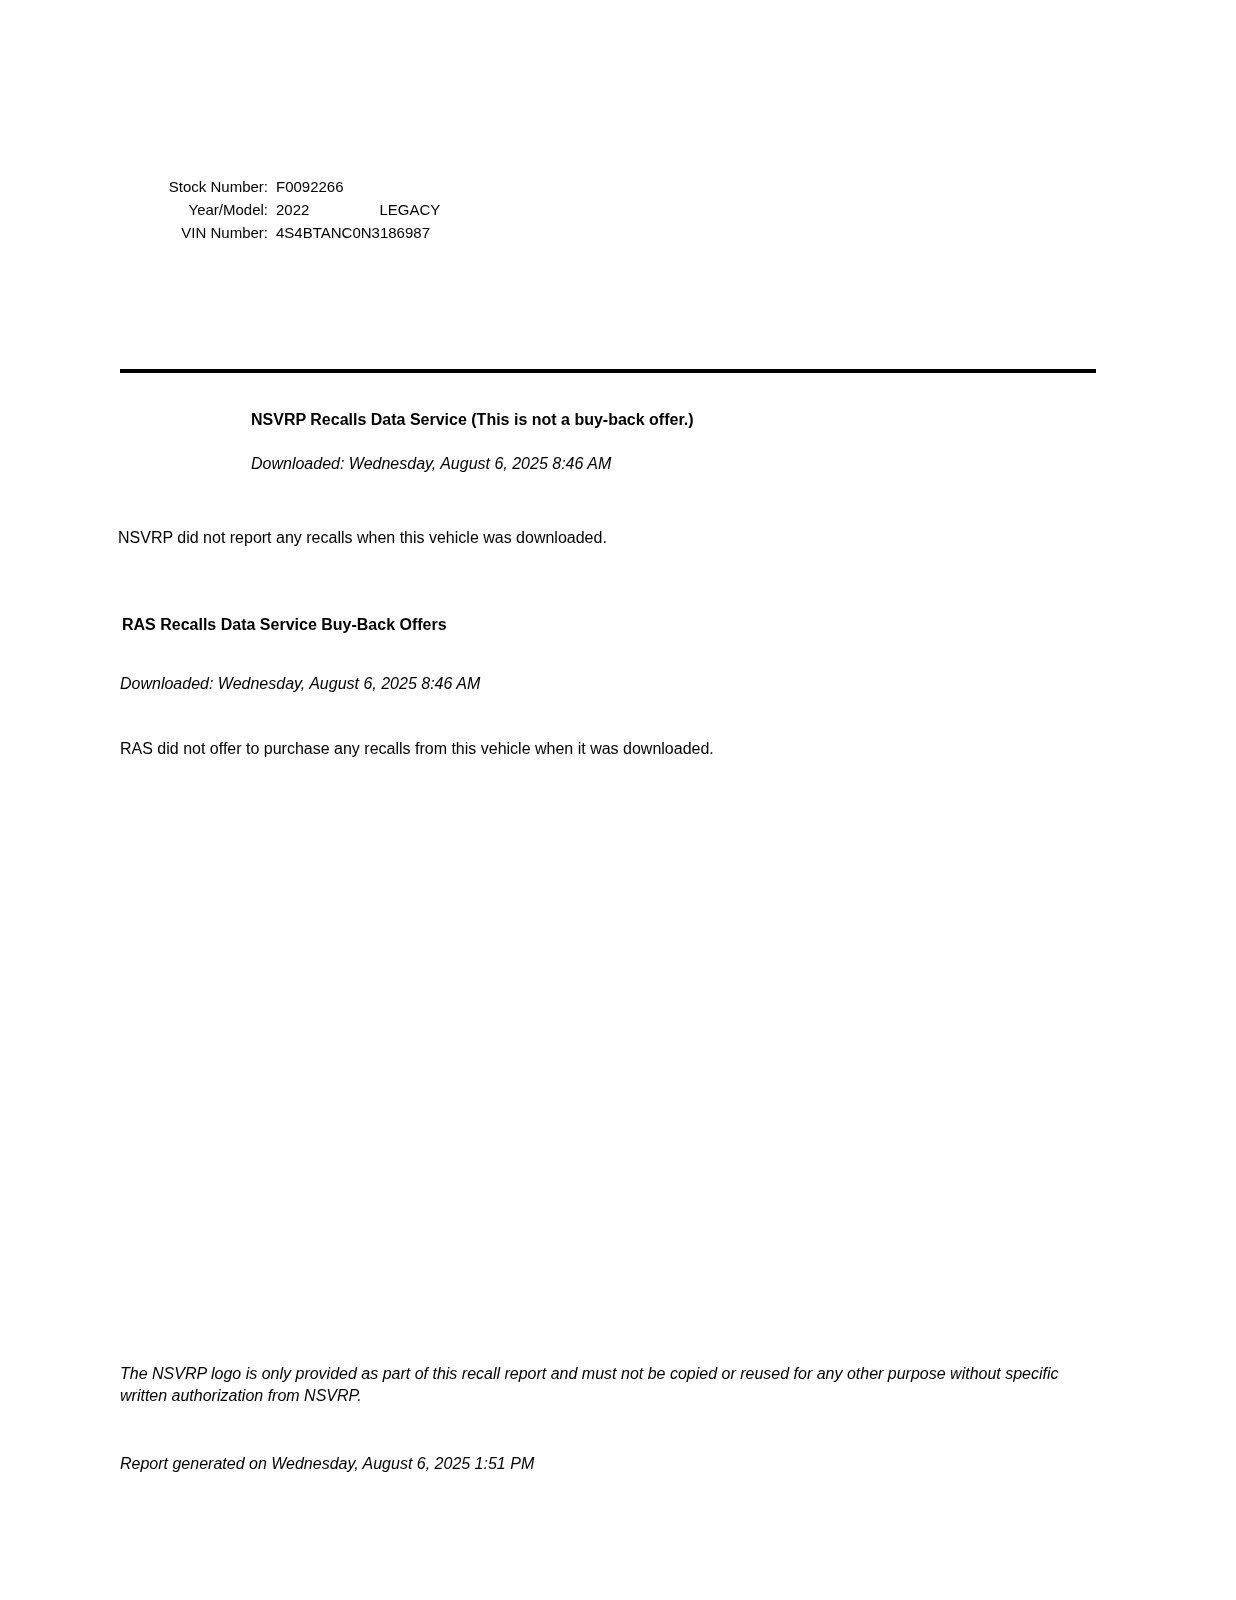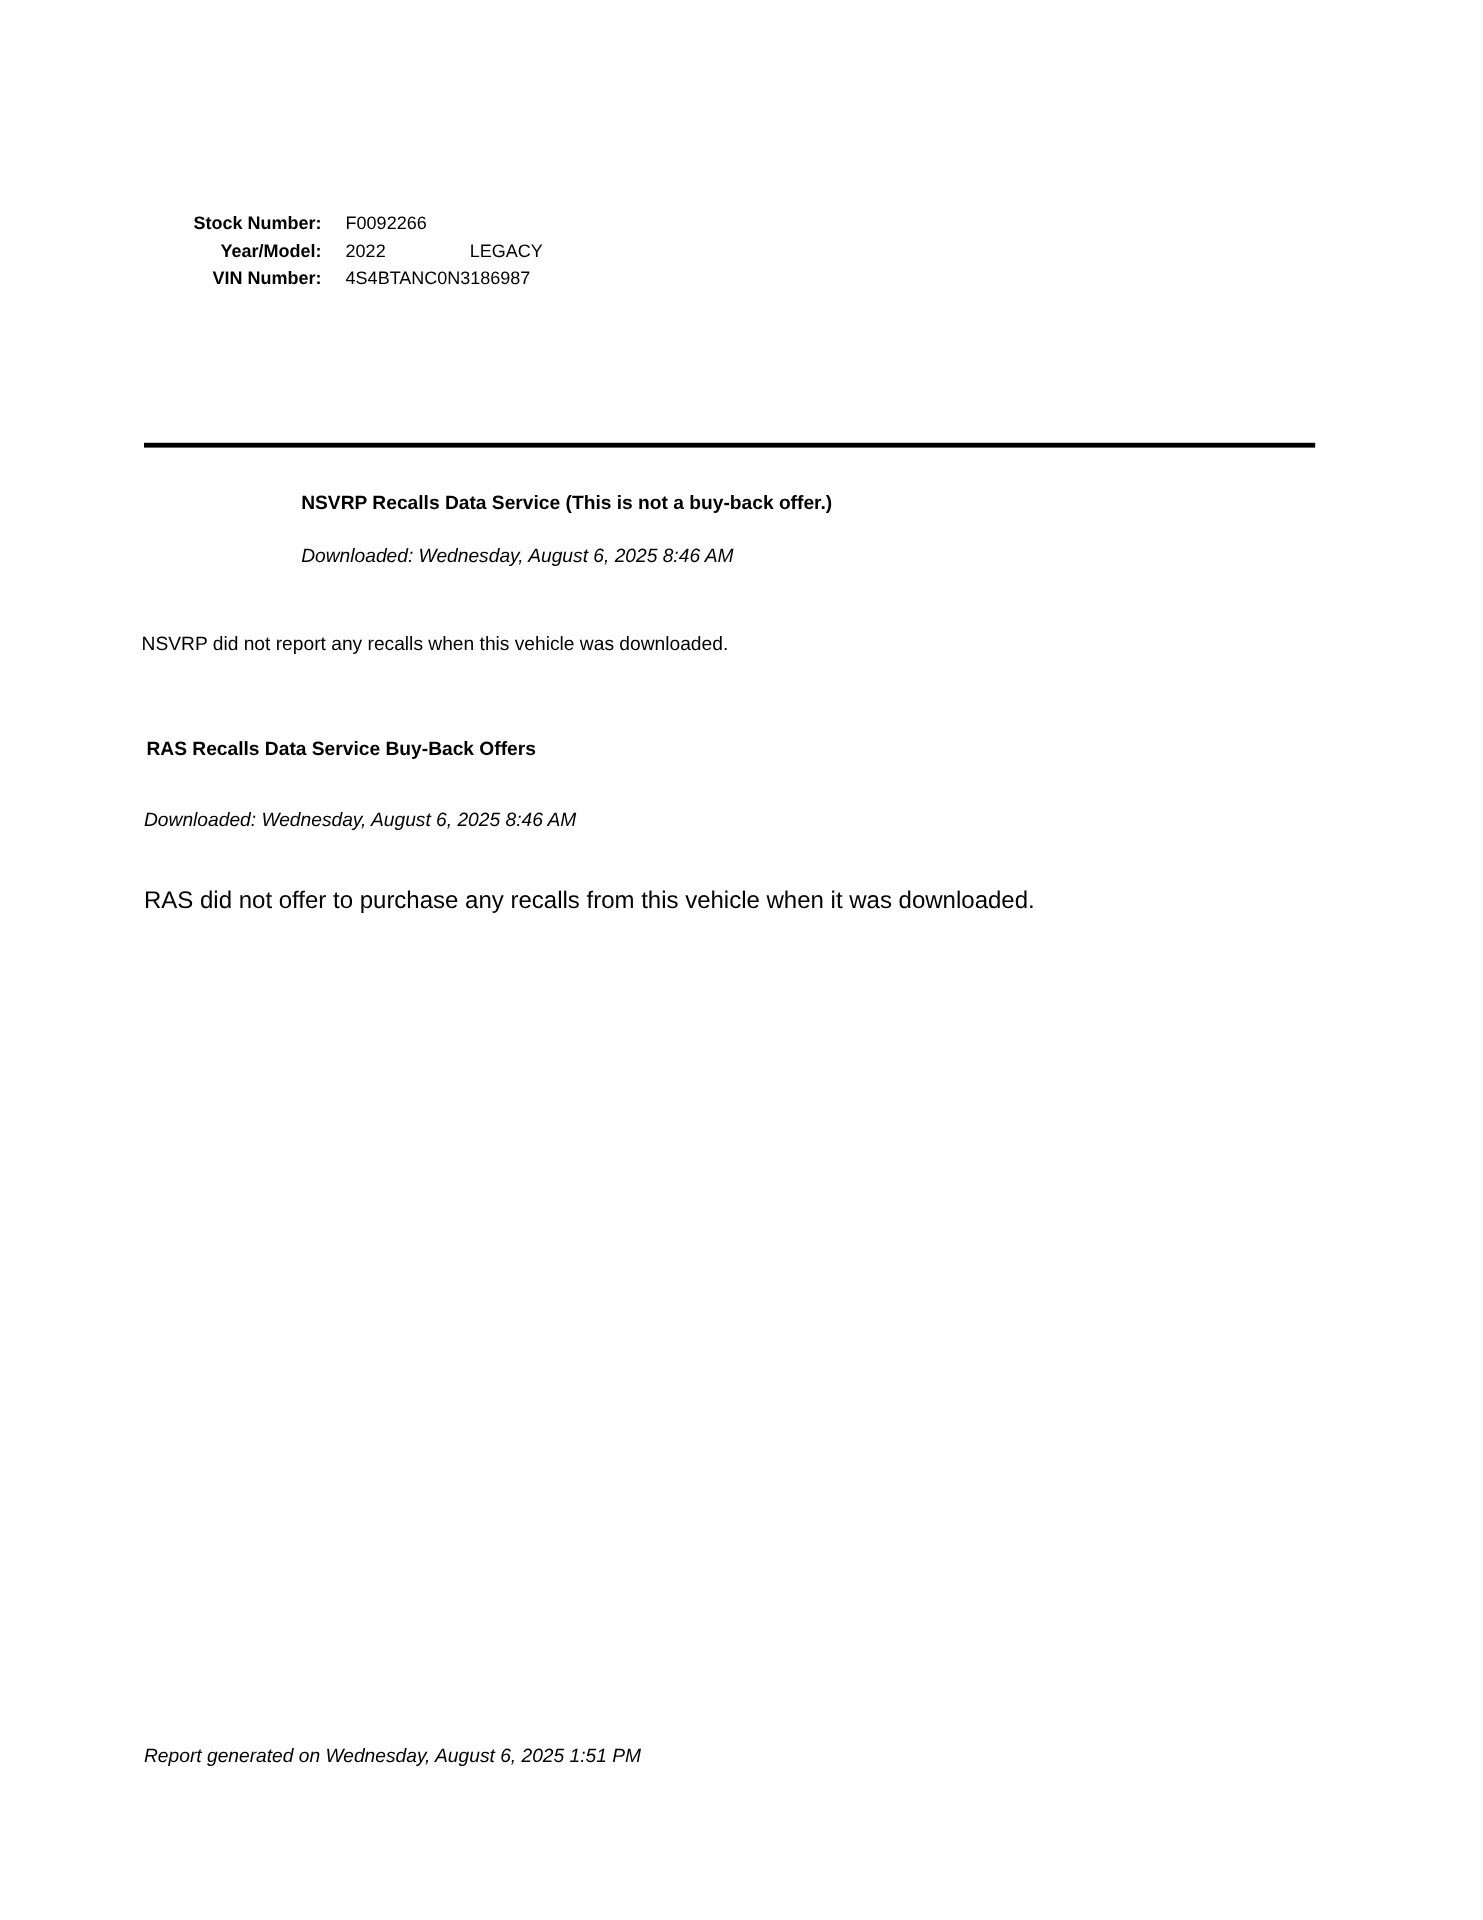--- a/index.html
+++ b/index.html
@@ -41,22 +41,22 @@
   }
   .meta-row {
     display: flex;
     align-items: baseline;
     margin-bottom: 6px;
   }
   .meta-label {
     width: 160px;
     text-align: right;
     font-size: 15px;
-    font-weight: bold;
-    padding-right: 20px;
+    font-weight: normal;
+    padding-right: 8px;
     white-space: nowrap;
   }
   .meta-value {
     font-size: 15px;
     font-weight: normal;
     white-space: nowrap;
   }
   .meta-value .model-part {
     display: inline-block;
     margin-left: 70px;
@@ -110,21 +110,21 @@
     left: 120px;
     top: 675px;
     font-size: 16px;
     font-style: italic;
     white-space: nowrap;
   }
   .section-ras-body {
     position: absolute;
     left: 120px;
     top: 740px;
-    font-size: 20px;
+    font-size: 16px;
     white-space: nowrap;
   }
 
   
   .footer-disclaimer {
     position: absolute;
     left: 120px;
     top: 1363px;
     width: 960px;
     font-size: 16px;
@@ -170,15 +170,16 @@
   <div class="divider"></div>
 
   <div class="section-nsvrp-heading">NSVRP Recalls Data Service (This is not a buy-back offer.)</div>
   <div class="section-nsvrp-downloaded">Downloaded: Wednesday, August 6, 2025 8:46 AM</div>
   <div class="section-nsvrp-body">NSVRP did not report any recalls when this vehicle was downloaded.</div>
 
   <div class="section-ras-heading">RAS Recalls Data Service Buy-Back Offers</div>
   <div class="section-ras-downloaded">Downloaded: Wednesday, August 6, 2025 8:46 AM</div>
   <div class="section-ras-body">RAS did not offer to purchase any recalls from this vehicle when it was downloaded.</div>
 
+  <div class="footer-disclaimer">The NSVRP logo is only provided as part of this recall report and must not be copied or reused for any other purpose without specific written authorization from NSVRP.</div>
   <div class="footer-generated">Report generated on Wednesday, August 6, 2025 1:51 PM</div>
 
 </div>
 
 </body></html>

